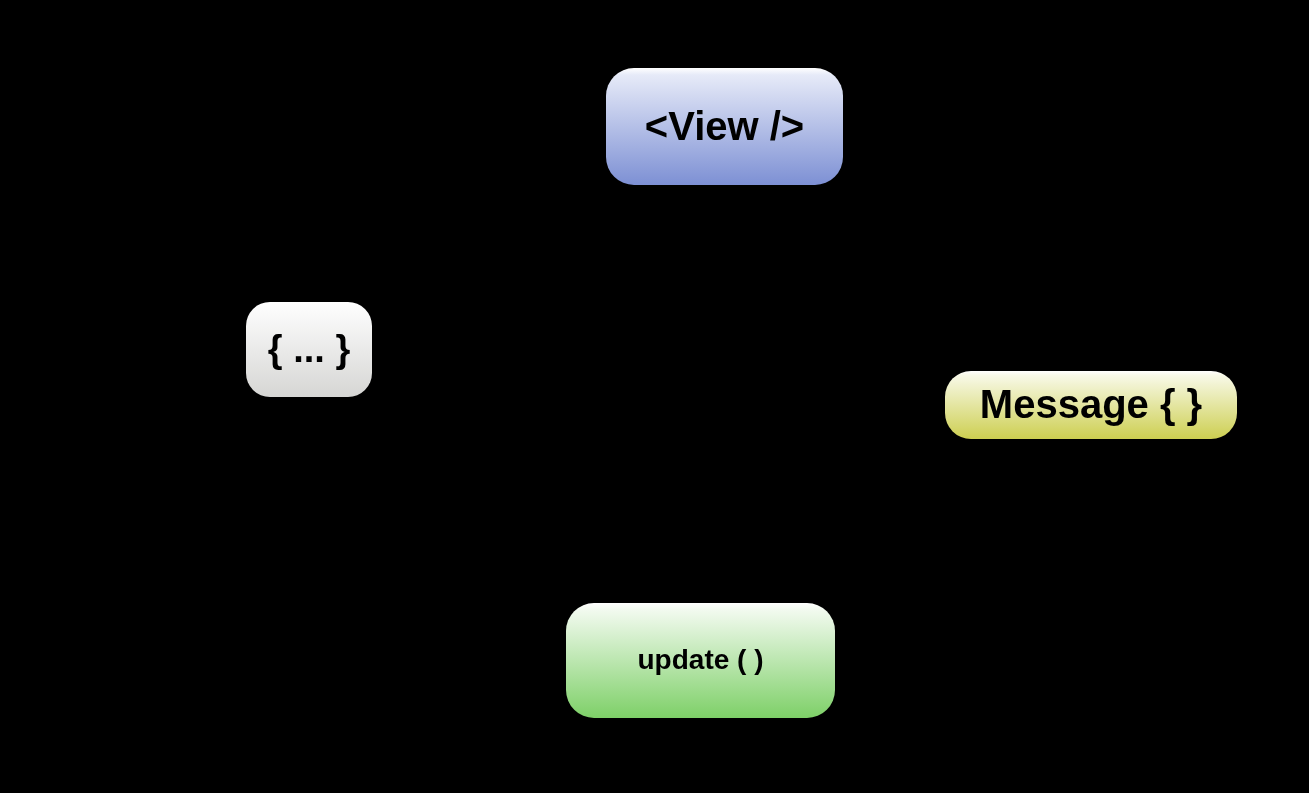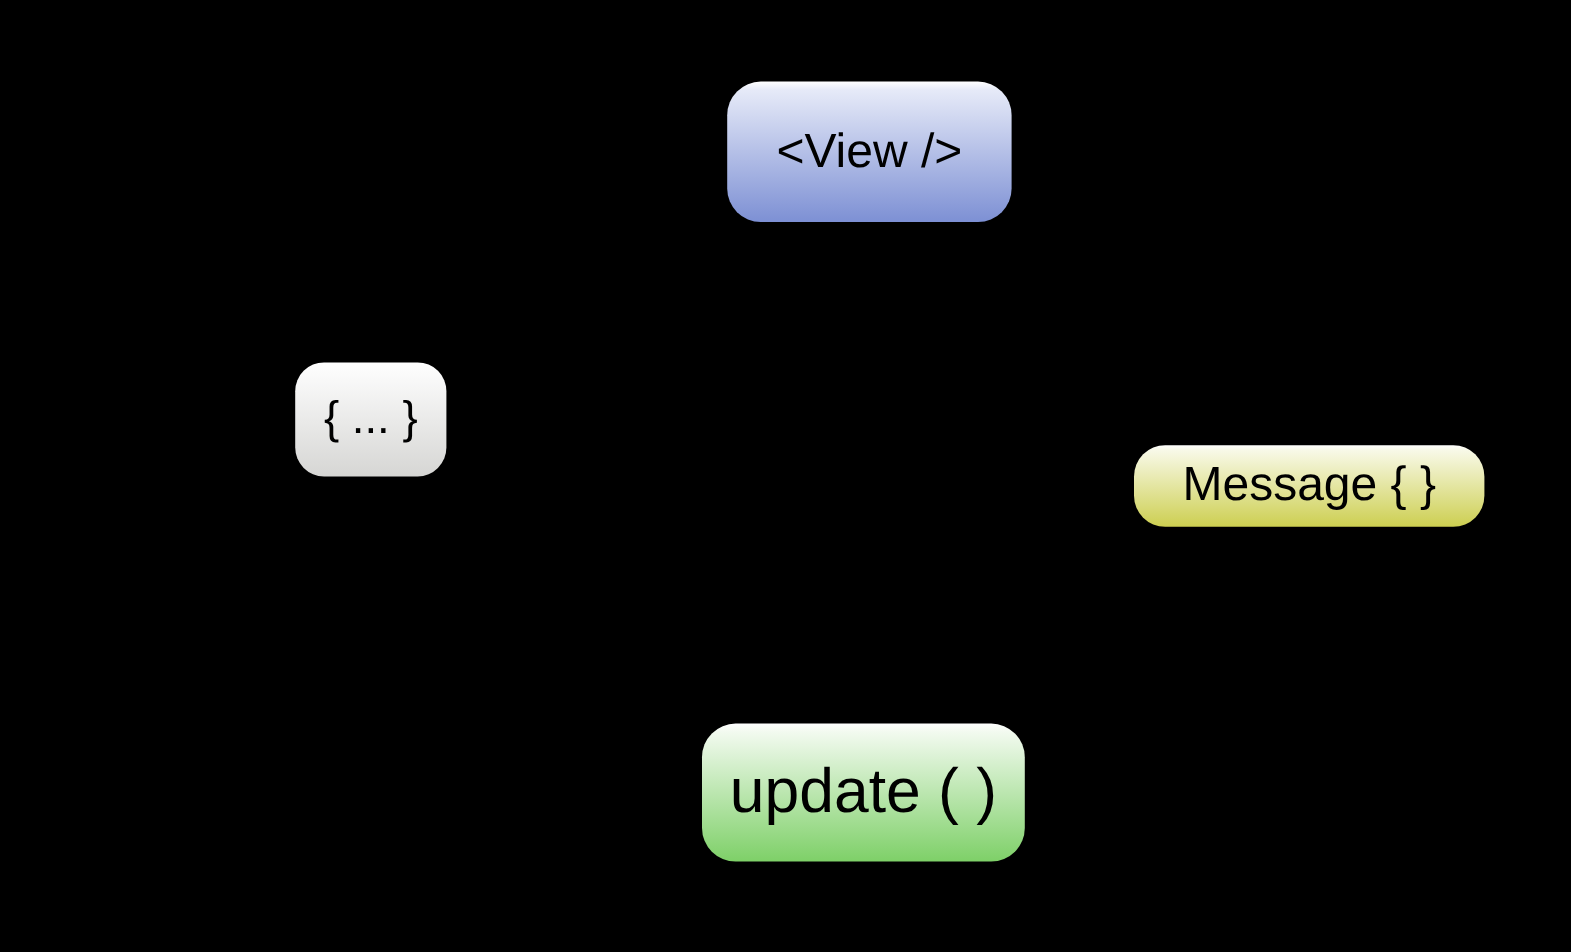--- a/index.html
+++ b/index.html
@@ -11,21 +11,21 @@
     position: relative;
     overflow: hidden;
     font-family: "Liberation Sans", "DejaVu Sans", sans-serif;
   }
   .node {
     position: absolute;
     display: flex;
     align-items: center;
     justify-content: center;
     box-sizing: border-box;
-    font-weight: normal;
+    font-weight: bold;
     white-space: pre;
     box-shadow: 0 2px 6px rgba(0,0,0,0.6);
   }
   .node-label {
     display: block;
     line-height: 1;
     transform: translateY(-1px);
   }
 </style>
 </head>
@@ -38,17 +38,17 @@
   </div>
 
   <div class="node" style="left: 246px; top: 302px; width: 126px; height: 95px; border-radius: 24px; font-size: 38px; color: rgb(0, 0, 0); background: linear-gradient(rgb(255, 255, 255) 0%, rgb(252, 252, 252) 6%, rgb(214, 214, 212) 100%);">
     <span class="node-label">{ ... }</span>
   </div>
 
   <div class="node" style="left: 945px; top: 371px; width: 292px; height: 68px; border-radius: 26px; font-size: 40px; color: rgb(0, 0, 0); background: linear-gradient(rgb(255, 255, 255) 0%, rgb(248, 249, 232) 6%, rgb(205, 207, 81) 100%);">
     <span class="node-label">Message { }</span>
   </div>
 
-  <div class="node" style="left: 566px; top: 603px; width: 269px; height: 115px; border-radius: 28px; font-size: 52px; color: rgb(0, 0, 0); background: linear-gradient(rgb(255, 255, 255) 0%, rgb(242, 250, 239) 6%, rgb(126, 208, 104) 100%); margin-left: 19px;">
+  <div class="node" style="left: 566px; top: 603px; width: 269px; height: 115px; border-radius: 28px; font-size: 28px; color: rgb(0, 0, 0); background: linear-gradient(rgb(255, 255, 255) 0%, rgb(242, 250, 239) 6%, rgb(126, 208, 104) 100%);">
     <span class="node-label">update ( )</span>
   </div>
 
 </div>
 
 </body></html>

